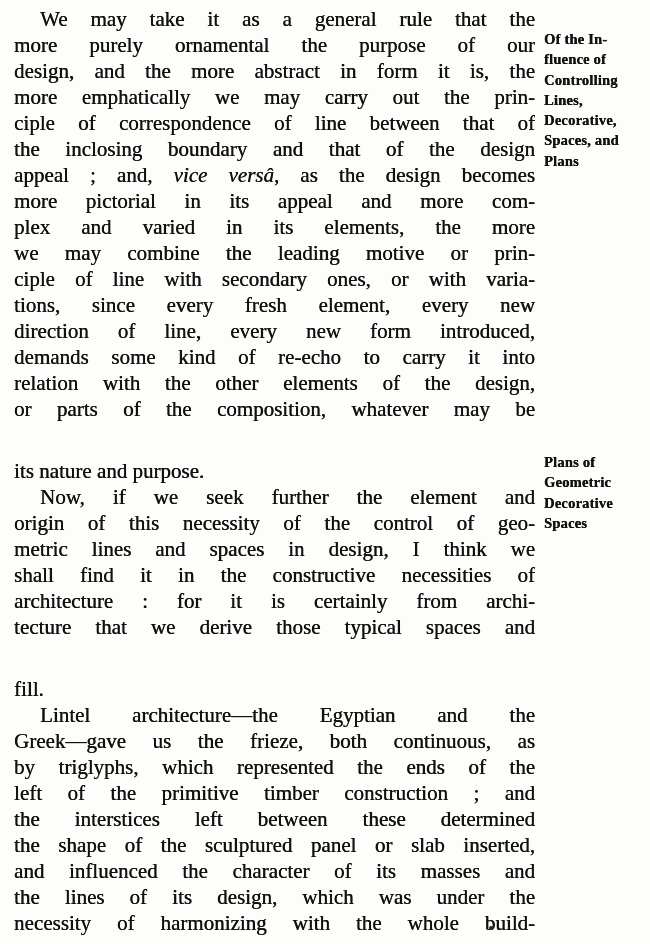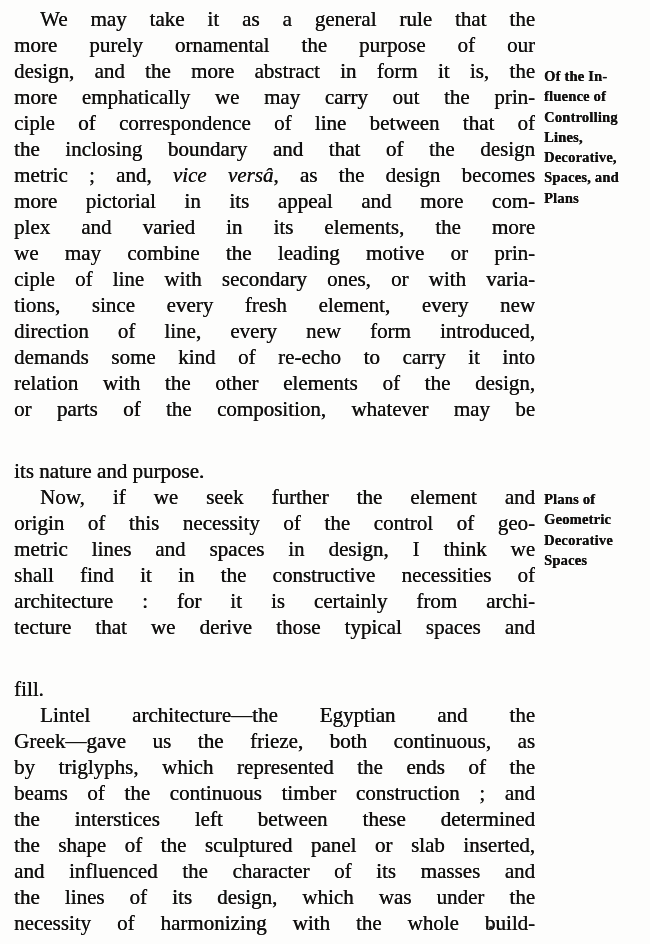--- a/index.html
+++ b/index.html
@@ -37,21 +37,20 @@
   .line i { font-style: italic; }
   .margin-note {
     position: absolute;
     left: 544px;
     width: 102px;
     font-weight: 700;
     font-size: 14.5px;
     line-height: 20.3px;
     letter-spacing: 0.2px;
     text-shadow: 0.3px 0 0 currentColor;
-    margin-top: 37px;
   }
   .margin-note-1 { top: 29px; }
   .margin-note-2 { top: 452px; }
   .note-line { white-space: nowrap; }
   .ink-speck {
     position: absolute;
     left: 489px; top: 926px;
     width: 4px; height: 4px;
     border-radius: 50%;
     background: #2a2a2a;
@@ -62,21 +61,21 @@
 
 <div class="page">
   <div class="text-column">
       <div class="para">
         <div class="line first"><span>We may take it as a general rule that the</span></div>
         <div class="line"><span>more purely ornamental the purpose of our</span></div>
         <div class="line"><span>design, and the more abstract in form it is, the</span></div>
         <div class="line"><span>more emphatically we may carry out the prin-</span></div>
         <div class="line"><span>ciple of correspondence of line between that of</span></div>
         <div class="line"><span>the inclosing boundary and that of the design</span></div>
-        <div class="line"><span>metric ; and, </span><i>vice versâ</i><span>, as the design becomes</span></div>
+        <div class="line"><span>appeal ; and, </span><i>vice versâ</i><span>, as the design becomes</span></div>
         <div class="line"><span>more pictorial in its appeal and more com-</span></div>
         <div class="line"><span>plex and varied in its elements, the more</span></div>
         <div class="line"><span>we may combine the leading motive or prin-</span></div>
         <div class="line"><span>ciple of line with secondary ones, or with varia-</span></div>
         <div class="line"><span>tions, since every fresh element, every new</span></div>
         <div class="line"><span>direction of line, every new form introduced,</span></div>
         <div class="line"><span>demands some kind of re-echo to carry it into</span></div>
         <div class="line"><span>relation with the other elements of the design,</span></div>
         <div class="line"><span>or parts of the composition, whatever may be</span></div>
         <div class="line final"><span>its nature and purpose.</span></div>
@@ -87,21 +86,21 @@
         <div class="line"><span>metric lines and spaces in design, I think we</span></div>
         <div class="line"><span>shall find it in the constructive necessities of</span></div>
         <div class="line"><span>architecture : for it is certainly from archi-</span></div>
         <div class="line"><span>tecture that we derive those typical spaces and</span></div>
         <div class="line final"><span>fill.</span></div>
       </div>
       <div class="para">
         <div class="line first"><span>Lintel architecture—the Egyptian and the</span></div>
         <div class="line"><span>Greek—gave us the frieze, both continuous, as</span></div>
         <div class="line"><span>by triglyphs, which represented the ends of the</span></div>
-        <div class="line"><span>beams of the continuous timber construction ; and</span></div>
+        <div class="line"><span>left of the primitive timber construction ; and</span></div>
         <div class="line"><span>the interstices left between these determined</span></div>
         <div class="line"><span>the shape of the sculptured panel or slab inserted,</span></div>
         <div class="line"><span>and influenced the character of its masses and</span></div>
         <div class="line"><span>the lines of its design, which was under the</span></div>
         <div class="line"><span>necessity of harmonizing with the whole build-</span></div>
         <div class="line final"><span>ing (see illustration, p. 110).</span></div>
       </div>
     </div>
   <div class="margin-note margin-note-1">
       <div class="note-line">Of the In-</div>

